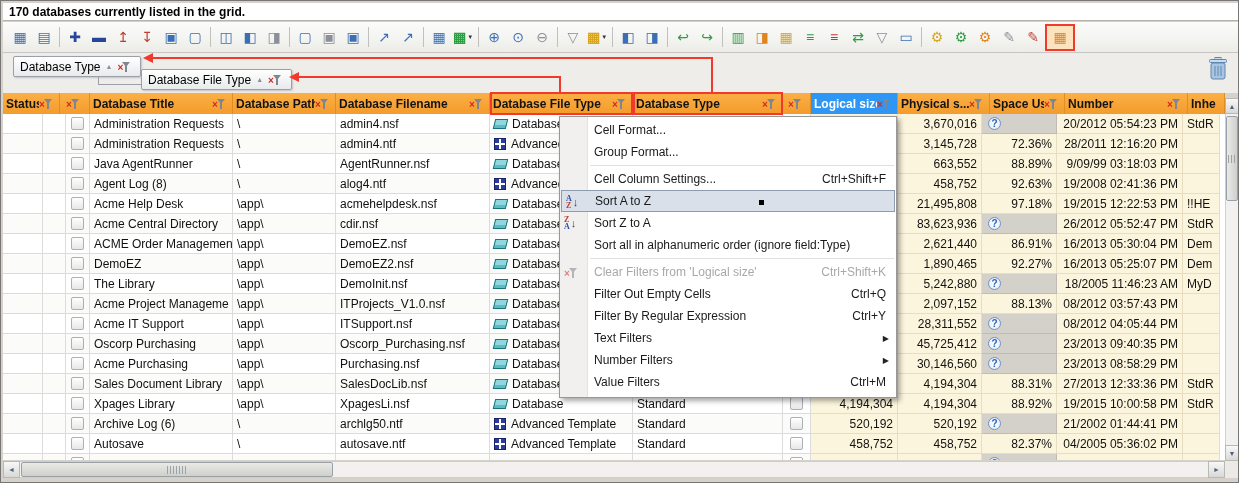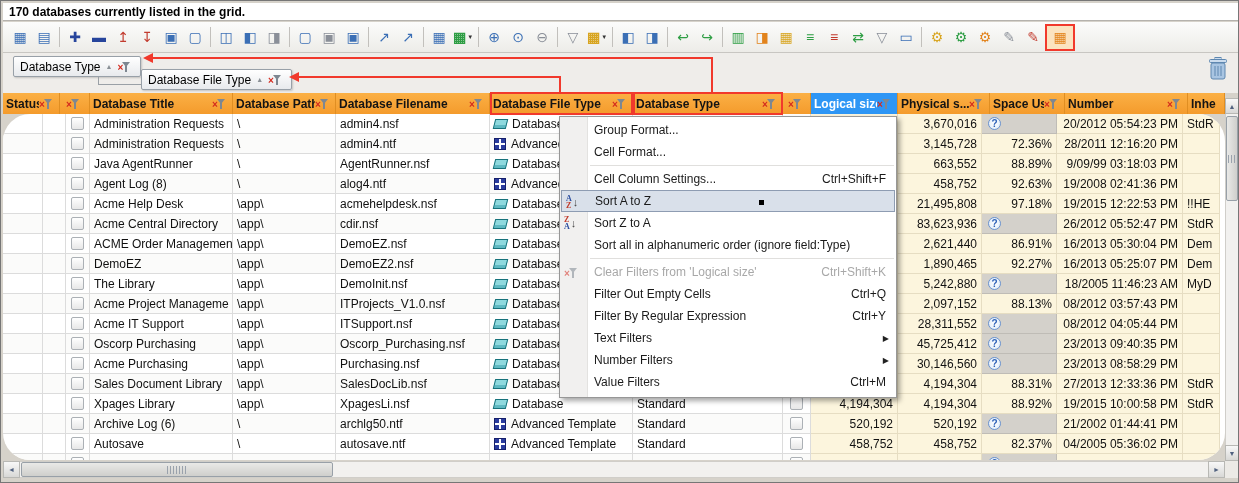--- a/index.html
+++ b/index.html
@@ -37,21 +37,21 @@
                border-right:4px solid transparent;border-top:5px solid #7E8791;}
   .fxf::after{content:"";position:absolute;left:3px;top:5px;width:2px;height:6px;background:#7E8791;}
   
   .gridwrap{position:absolute;left:2px;top:92px;width:1222px;}
   .ghead{display:flex;height:21px;}
   .hc{height:21px;background:linear-gradient(#FBB045,#F49B2C);border-right:1px solid #E08E22;
       display:flex;align-items:center;padding:0 3px;font-size:12px;font-weight:bold;color:#141414;
       white-space:nowrap;overflow:hidden;flex:none;}
   .hc .hl{flex:1;overflow:hidden;}
   .hc.sel{background:#2E96F5;color:#FFFFFF;}
-  .rows{position:relative;width:1222px;height:346px;overflow:hidden;background:#FFF;border-radius:27px;}
+  .rows{position:relative;width:1222px;height:346px;overflow:hidden;background:#FFF;}
   .row{display:flex;height:20px;}
   .row:nth-child(even) .cw{background:#FBFBFA;}
   .c{border-right:1px solid #DCDCDC;border-bottom:1px solid #DCDCDC;font-size:12px;
      display:flex;align-items:center;padding:0 4px;color:#111;white-space:nowrap;overflow:hidden;flex:none;}
   .ci1{width:40px}.ci2{width:23px}.cck{width:24px;justify-content:center;padding:0}
   .ct{width:143px}.cp{width:103px}.cf{width:154px}.cft{width:143px;gap:5px}.cdt{width:150px}
   .cck2{width:28px;justify-content:center;padding:0}
   .clg{width:87px;justify-content:flex-end}.cph{width:84px;justify-content:flex-end}
   .csp{width:75px;justify-content:flex-end}.ccr{width:126px;justify-content:flex-end}.cin{width:37px}
   .cream{background:#FCF5DD;border-right-color:#E6DDC2;border-bottom-color:#E6DDC2;}
@@ -764,24 +764,24 @@
         <span class="hgrip"></span>
       </div>
     <div class="sbtn" style="right:-1px;top:-1px;width:17px;height:17px;">
         <span>►</span>
       </div>
   </div>
   <div class="scorner"></div>
 
   <div class="menu">
     <div class="mi">
+        <span>Cell Format...</span>
+      </div>
+    <div class="mi">
         <span>Group Format...</span>
-      </div>
-    <div class="mi">
-        <span>Cell Format...</span>
       </div>
     <div class="msep"></div>
     <div class="mi">
         <span>Cell Column Settings...</span>
         <span class="sc">Ctrl+Shift+F</span>
       </div>
     <div class="mi hilite">
       <span class="micon">
           <span class="szl">
             <b class="la">A</b>

